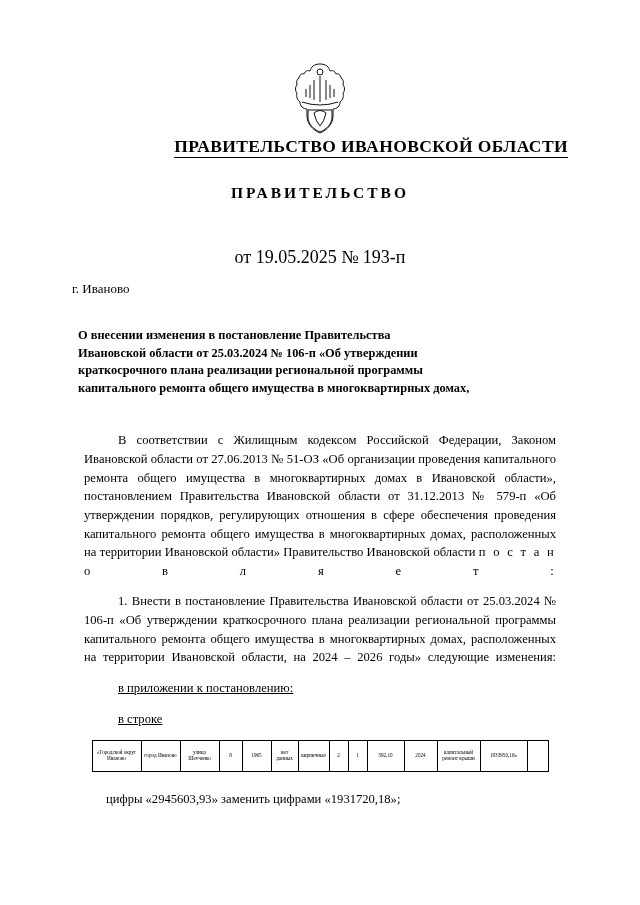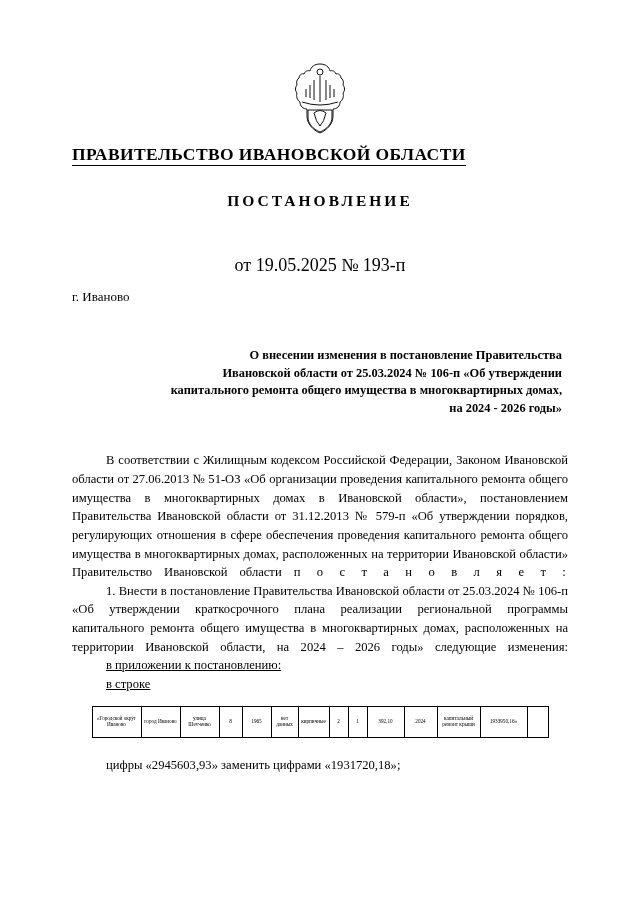--- a/index.html
+++ b/index.html
@@ -24,25 +24,25 @@
   .emblem {
     margin: 0 auto;
     padding-top: 58px;
     width: 72px;
     height: 78px;
     display: block;
   }
   .emblem svg { display: block; }
 
   .gov-title {
-    text-align: left;
+    text-align: right;
     font-size: 17.5px;
     font-weight: bold;
     letter-spacing: 0.4px;
-    margin-top: 8px;
+    margin-top: 0;
   }
   .gov-title .u {
     border-bottom: 1px solid #000;
     padding-bottom: 1px;
   }
   .doc-type {
     text-align: center;
     font-size: 15.5px;
     font-weight: bold;
     letter-spacing: 3px;
@@ -52,37 +52,37 @@
     text-align: center;
     font-size: 18px;
     margin-top: 45px;
   }
   .city-line {
     text-align: left;
     font-size: 13px;
     margin-top: 13px;
   }
   .subject {
-    margin-top: 42px;
-    text-align: right;
+    margin-top: 30px;
+    text-align: left;
     font-size: 12.4px;
     font-weight: bold;
     line-height: 1.42;
     padding: 0 6px;
   }
   .subject div { white-space: nowrap; }
 
   .body-text {
     margin-top: 34px;
     font-size: 12.6px;
     line-height: 1.48;
     text-align: justify;
   }
   .body-text p {
-    margin: 0;
+    margin: 12px;
     text-indent: 34px;
     text-align: justify;
     text-align-last: justify;
   }
   .body-text p.last-left {
     text-align-last: left;
     text-decoration: underline;
   }
   .spaced {
     letter-spacing: 2.2px;
@@ -144,30 +144,30 @@
         <circle cx="36" cy="14" r="3" fill="#fff"></circle>
         <path d="M18 44 q18 6 36 0"></path>
       </g>
     </svg>
   </div>
 
   <div class="gov-title">
     <span class="u">ПРАВИТЕЛЬСТВО ИВАНОВСКОЙ ОБЛАСТИ</span>
   </div>
 
-  <div class="doc-type">ПОСТАНОВЛЕНИЕ</div>
+  <div class="doc-type">ПРАВИТЕЛЬСТВО</div>
 
   <div class="date-line">от 19.05.2025 № 193-п</div>
   <div class="city-line">г. Иваново</div>
 
   <div class="subject">
     <div>О внесении изменения в постановление Правительства</div>
     <div>Ивановской области от 25.03.2024 № 106-п «Об утверждении</div>
+    <div>краткосрочного плана реализации региональной программы</div>
     <div>капитального ремонта общего имущества в многоквартирных домах,</div>
-    <div>на 2024 - 2026 годы»</div>
   </div>
 
   <div class="body-text">
     <p><span>В соответствии с Жилищным кодексом Российской Федерации, Законом Ивановской области от 27.06.2013 № 51-ОЗ «Об организации проведения капитального ремонта общего имущества в многоквартирных домах в Ивановской области», постановлением Правительства Ивановской области от 31.12.2013 № 579-п «Об утверждении порядков, регулирующих отношения в сфере обеспечения проведения капитального ремонта общего имущества в многоквартирных домах, расположенных на территории Ивановской области» Правительство Ивановской области</span> <span class="spaced">п о с т а н о в л я е т :</span></p>
     <p><span>1. Внести в постановление Правительства Ивановской области от 25.03.2024 № 106-п «Об утверждении краткосрочного плана реализации региональной программы капитального ремонта общего имущества в многоквартирных домах, расположенных на территории Ивановской области, на 2024 – 2026 годы» следующие изменения:</span></p>
     <p class="last-left"><span>в приложении к постановлению:</span></p>
     <p class="last-left"><span>в строке</span></p>
   </div>
 
   <div class="table-wrap">

